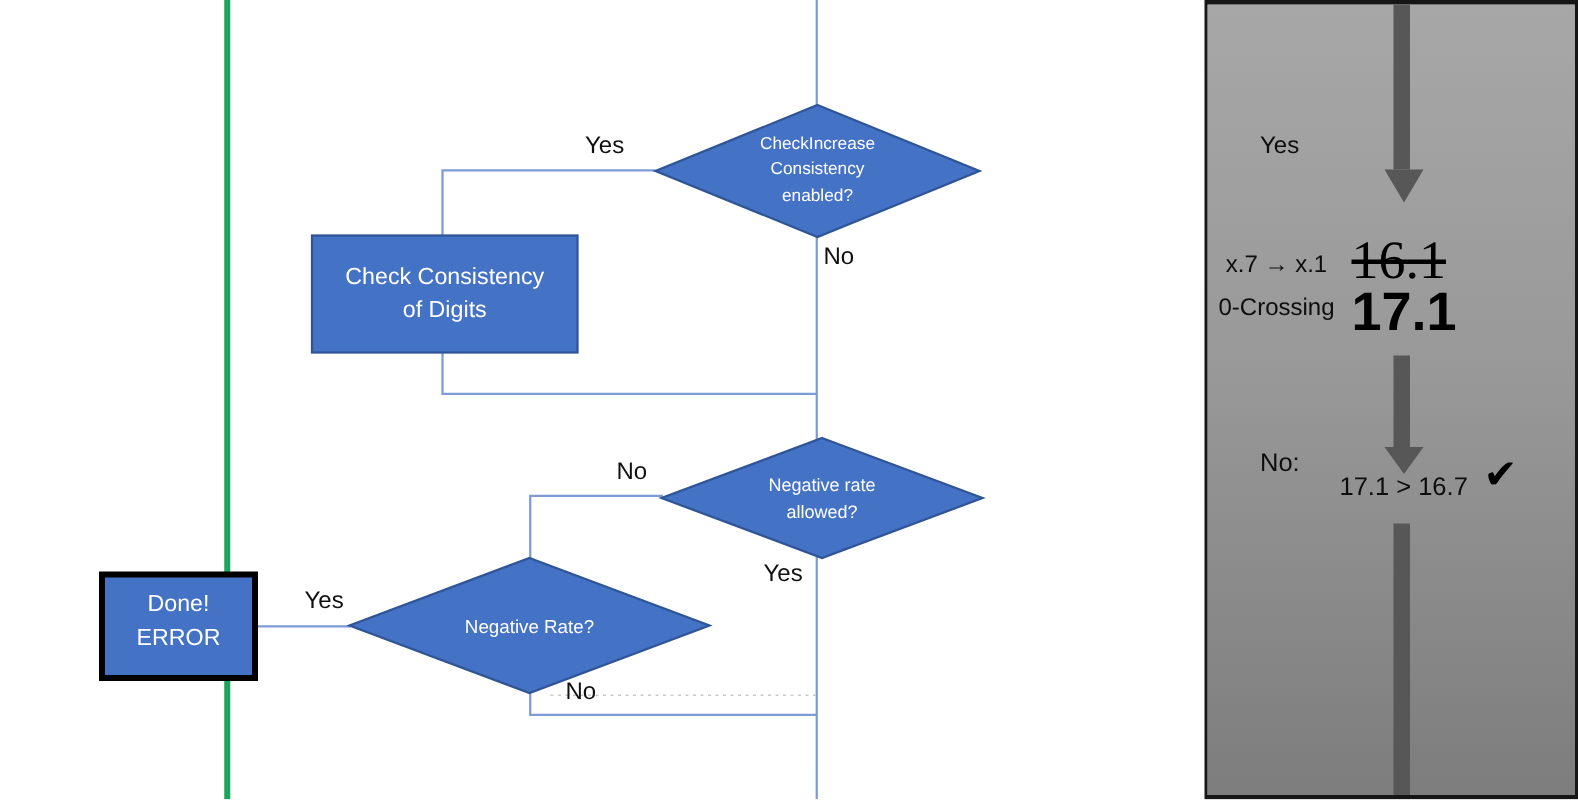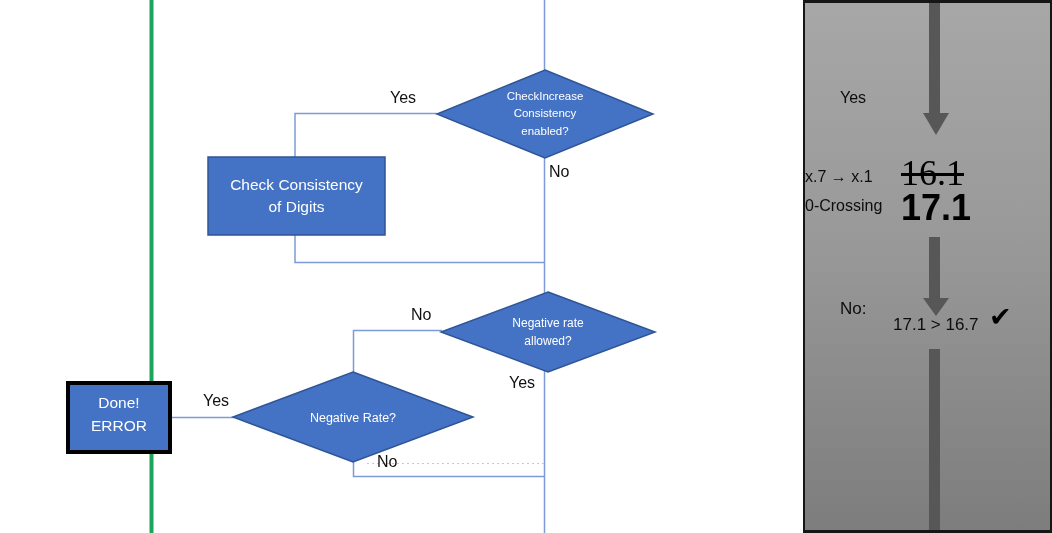--- a/index.html
+++ b/index.html
@@ -26,21 +26,21 @@
     border:2px solid #161616;border-top-width:3px;border-bottom-width:3px;
     background:linear-gradient(180deg,#a7a7a7 0%,#999999 45%,#7d7d7d 100%);
   }
   .arrow-shaft{position:absolute;width:11px;background:#575757;}
   .arrow-head{
     position:absolute;width:0;height:0;
     border-left:13px solid transparent;border-right:13px solid transparent;
     border-top:22px solid #575757;
   }
   .panel-label{position:absolute;color:#0d0d0d;font-size:16px;white-space:pre-line;}
-  .case-label{left:0;top:160px;width:92px;text-align:left;line-height:1.8;}
+  .case-label{left:0;top:160px;width:92px;text-align:center;line-height:1.8;}
   .big-num{position:absolute;left:96px;color:#000;font-size:36px;font-weight:500;line-height:1;}
   .struck{text-decoration:line-through;text-decoration-thickness:3px;font-family:Liberation Serif, serif;}
   .checkmark{position:absolute;left:184px;top:298px;color:#000;font-size:27px;font-weight:bold;}
 </style>
 </head>
 <body>
 
 <div id="stage">
 
   <svg id="wires" width="1052" height="533" viewBox="0 0 1052 533">

